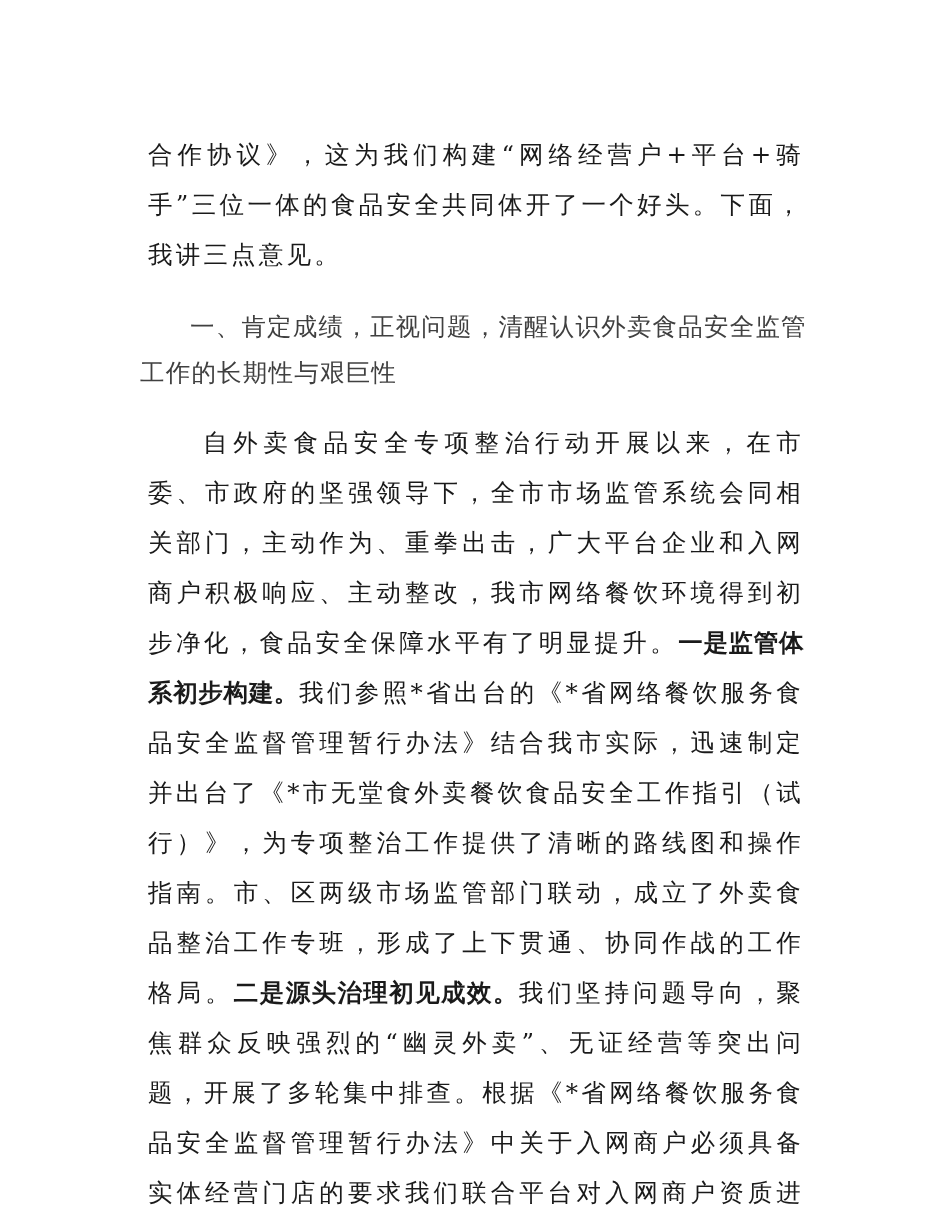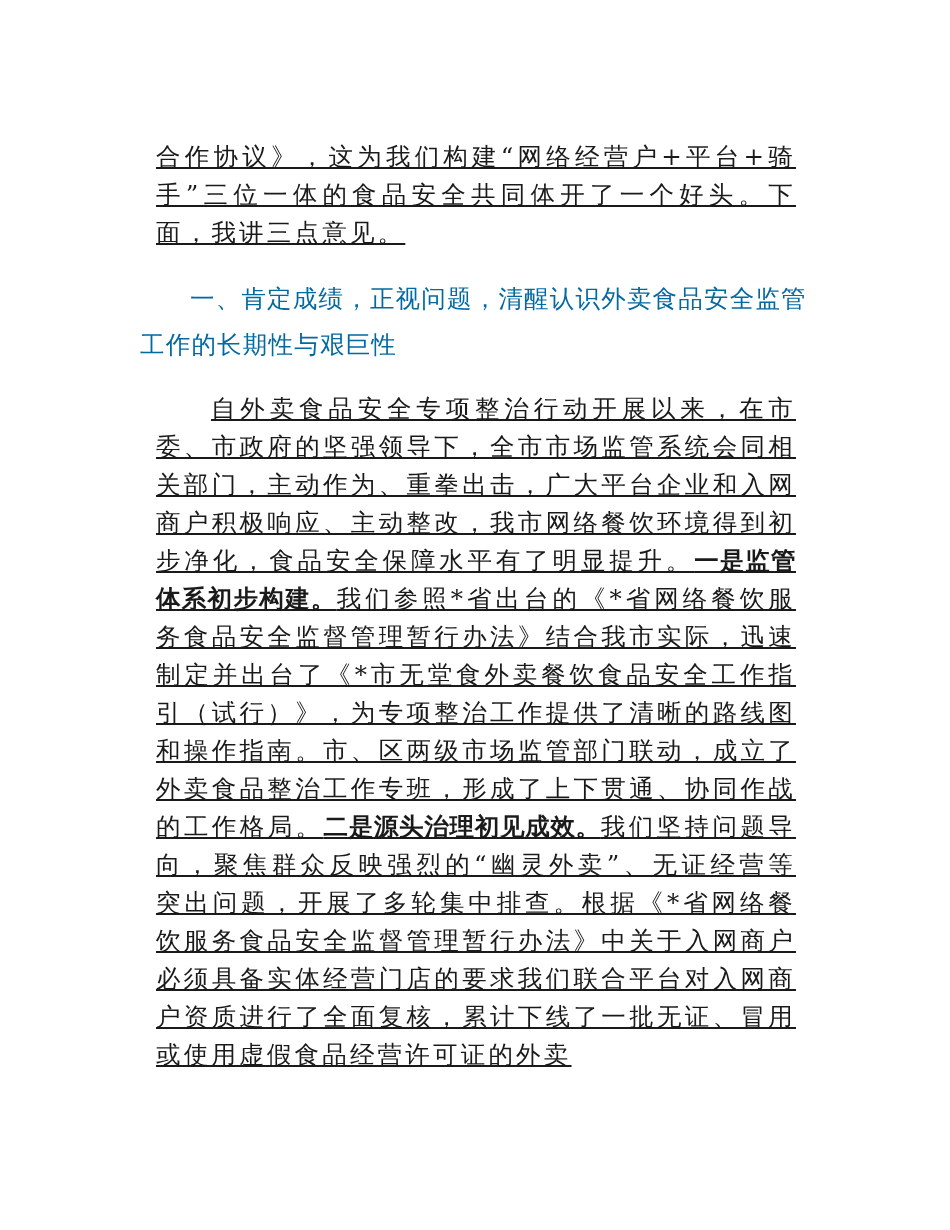--- a/index.html
+++ b/index.html
@@ -2,27 +2,27 @@
 <html><head>
 <meta charset="utf-8">
 <style>
   html, body { margin: 0; padding: 0; background: #ffffff; }
   body { width: 950px; height: 1230px; position: relative; overflow: hidden; }
   .page {
     position: absolute; left: 140px; top: 122px; width: 672px;
     font-family: "DejaVu Serif", "Liberation Serif", serif;
     color: #1a1a1a; font-size: 24.5px;
   }
-  .para { margin: 16px; line-height: 38px; text-align: justify; text-align-last: left; letter-spacing: 3.2px; text-decoration: underline; }
+  .para { margin: 8px; line-height: 50px; text-align: justify; text-align-last: left; letter-spacing: 3.2px; }
   .indent { text-indent: 55px; }
   .heading {
     margin: 24px 0 22px 0; line-height: 46px;
     font-family: "DejaVu Sans", "Liberation Sans", sans-serif;
     font-weight: normal; font-size: 24.5px; letter-spacing: 1.2px;
-    text-indent: 50px; color: #0369a1;
+    text-indent: 50px; color: #404040;
   }
   .b { font-family: "DejaVu Sans", "Liberation Sans", sans-serif; font-weight: bold; letter-spacing: 0.5px; }
 </style>
 </head>
 <body>
 
 <div class="page">
   <p class="para">合作协议》，这为我们构建“网络经营户+平台+骑手”三位一体的食品安全共同体开了一个好头。下面，我讲三点意见。</p>
 
   <h2 class="heading">一、肯定成绩，正视问题，清醒认识外卖食品安全监管工作的长期性与艰巨性</h2>

